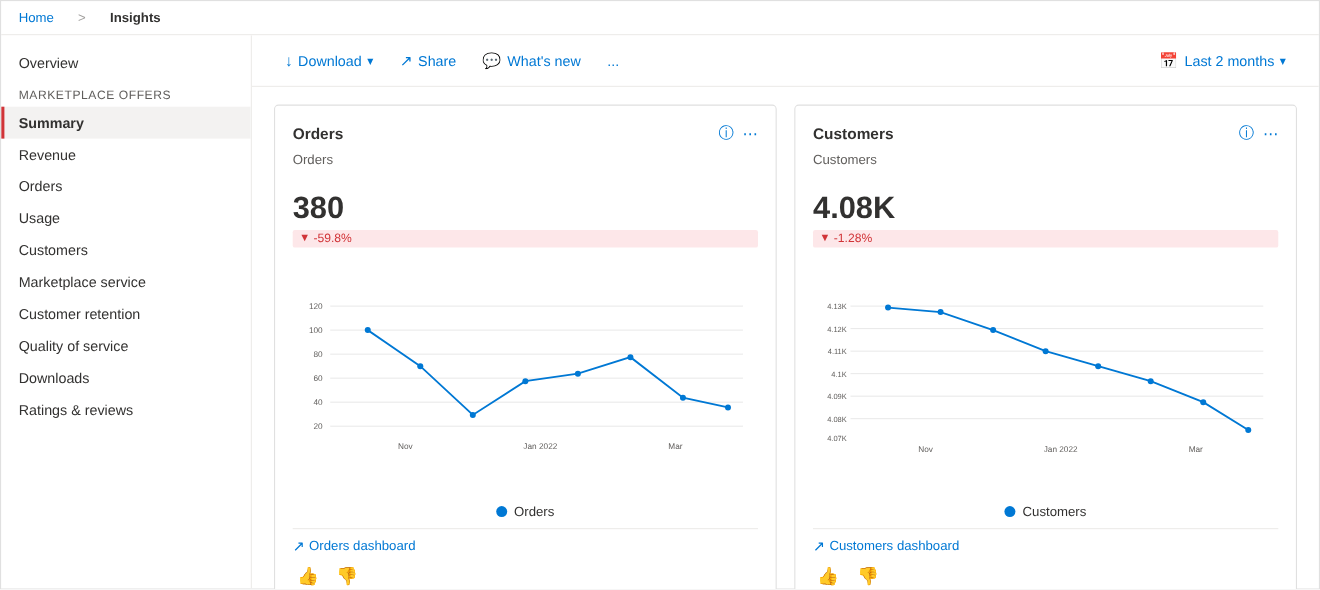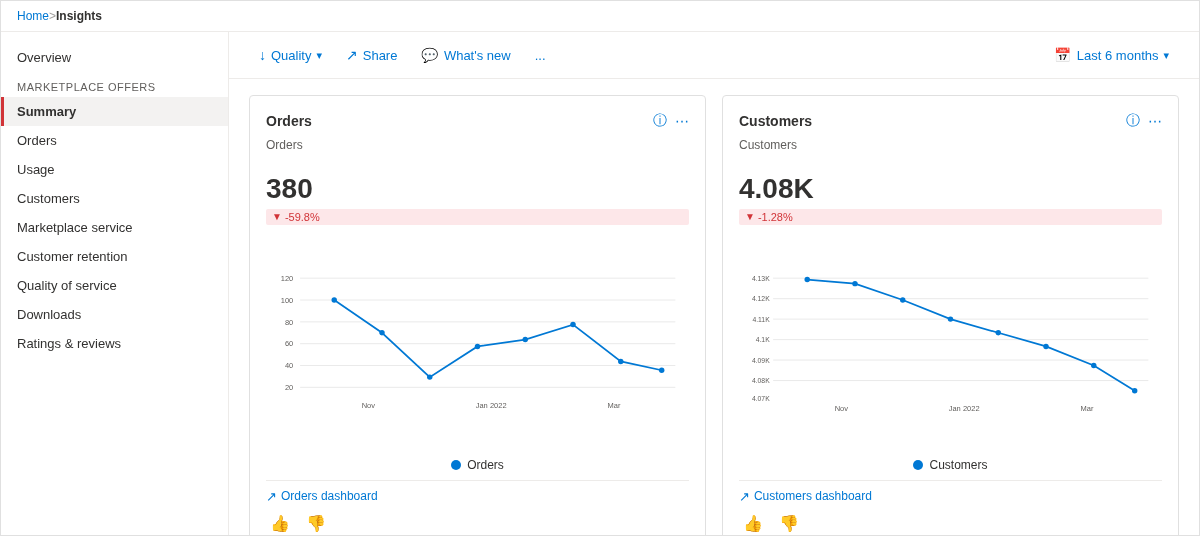--- a/index.html
+++ b/index.html
@@ -1,20 +1,20 @@
 <!DOCTYPE html>
 <html><head>
   <meta charset="utf-8">
   <style>
     * { box-sizing: border-box; margin: 0; padding: 0; }
     body { font-family: 'Segoe UI', Arial, sans-serif; font-size: 13px; background: #fff; color: #323130; }
 
     .app-container { display: flex; flex-direction: column; height: 536px; width: 1200px; overflow: hidden; border: 1px solid #e0e0e0; }
 
-    .breadcrumb-bar { padding: 8px 16px; font-size: 12px; color: #605e5c; border-bottom: 1px solid #edebe9; display: flex; align-items: center; gap: 0; }
+    .breadcrumb-bar { padding: 8px 16px; font-size: 12px; color: #605e5c; border-bottom: 1px solid #edebe9; display: flex; align-items: center; gap: 22px; }
     .breadcrumb-sep { color: #a19f9d; }
     .breadcrumb-current { color: #323130; font-weight: 600; }
     .breadcrumb-home { color: #0078d4; cursor: pointer; }
 
     .main-layout { display: flex; flex: 1; overflow: hidden; }
 
     
     .sidebar { width: 228px; border-right: 1px solid #edebe9; padding: 12px 0; overflow-y: auto; flex-shrink: 0; }
     .sidebar-overview { padding: 6px 16px; color: #323130; cursor: pointer; font-size: 13px; }
     .sidebar-section-label { padding: 10px 16px 4px; font-size: 11px; font-weight: 400; color: #605e5c; text-transform: uppercase; letter-spacing: 0.5px; }
@@ -68,20 +68,23 @@
   <div class="main-layout">
 
     <div class="sidebar">
       <div class="sidebar-overview">Overview</div>
       <div class="sidebar-section-label">Marketplace offers</div>
 
       <div class="sidebar-item active">
         <span>Summary</span>
       </div>
       <div class="sidebar-item">
+        <span>Revenue</span>
+      </div>
+      <div class="sidebar-item">
         <span>Orders</span>
       </div>
       <div class="sidebar-item">
         <span>Usage</span>
       </div>
       <div class="sidebar-item">
         <span>Customers</span>
       </div>
       <div class="sidebar-item">
         <span>Marketplace service</span>
@@ -98,38 +101,38 @@
       <div class="sidebar-item">
         <span>Ratings &amp; reviews</span>
       </div>
     </div>
 
     <div class="content-area">
 
       <div class="toolbar">
         <button class="toolbar-btn">
           <span class="toolbar-icon">↓</span>
-          <span>Quality</span>
+          <span>Download</span>
           <span style="font-size:11px;">▾</span>
         </button>
         <button class="toolbar-btn">
           <span class="toolbar-icon">↗</span>
           <span>Share</span>
         </button>
         <button class="toolbar-btn">
           <span class="toolbar-icon">💬</span>
           <span>What's new</span>
         </button>
         <button class="toolbar-btn">
           <span>...</span>
         </button>
         <div class="toolbar-spacer"></div>
         <button class="toolbar-right">
           <span class="calendar-icon">📅</span>
-          <span>Last 6 months</span>
+          <span>Last 2 months</span>
           <span style="font-size:11px;">▾</span>
         </button>
       </div>
 
       <div class="cards-grid">
 
         <div class="card">
           <div class="card-header">
             <span class="card-title">Orders</span>
             <div class="card-header-icons">

